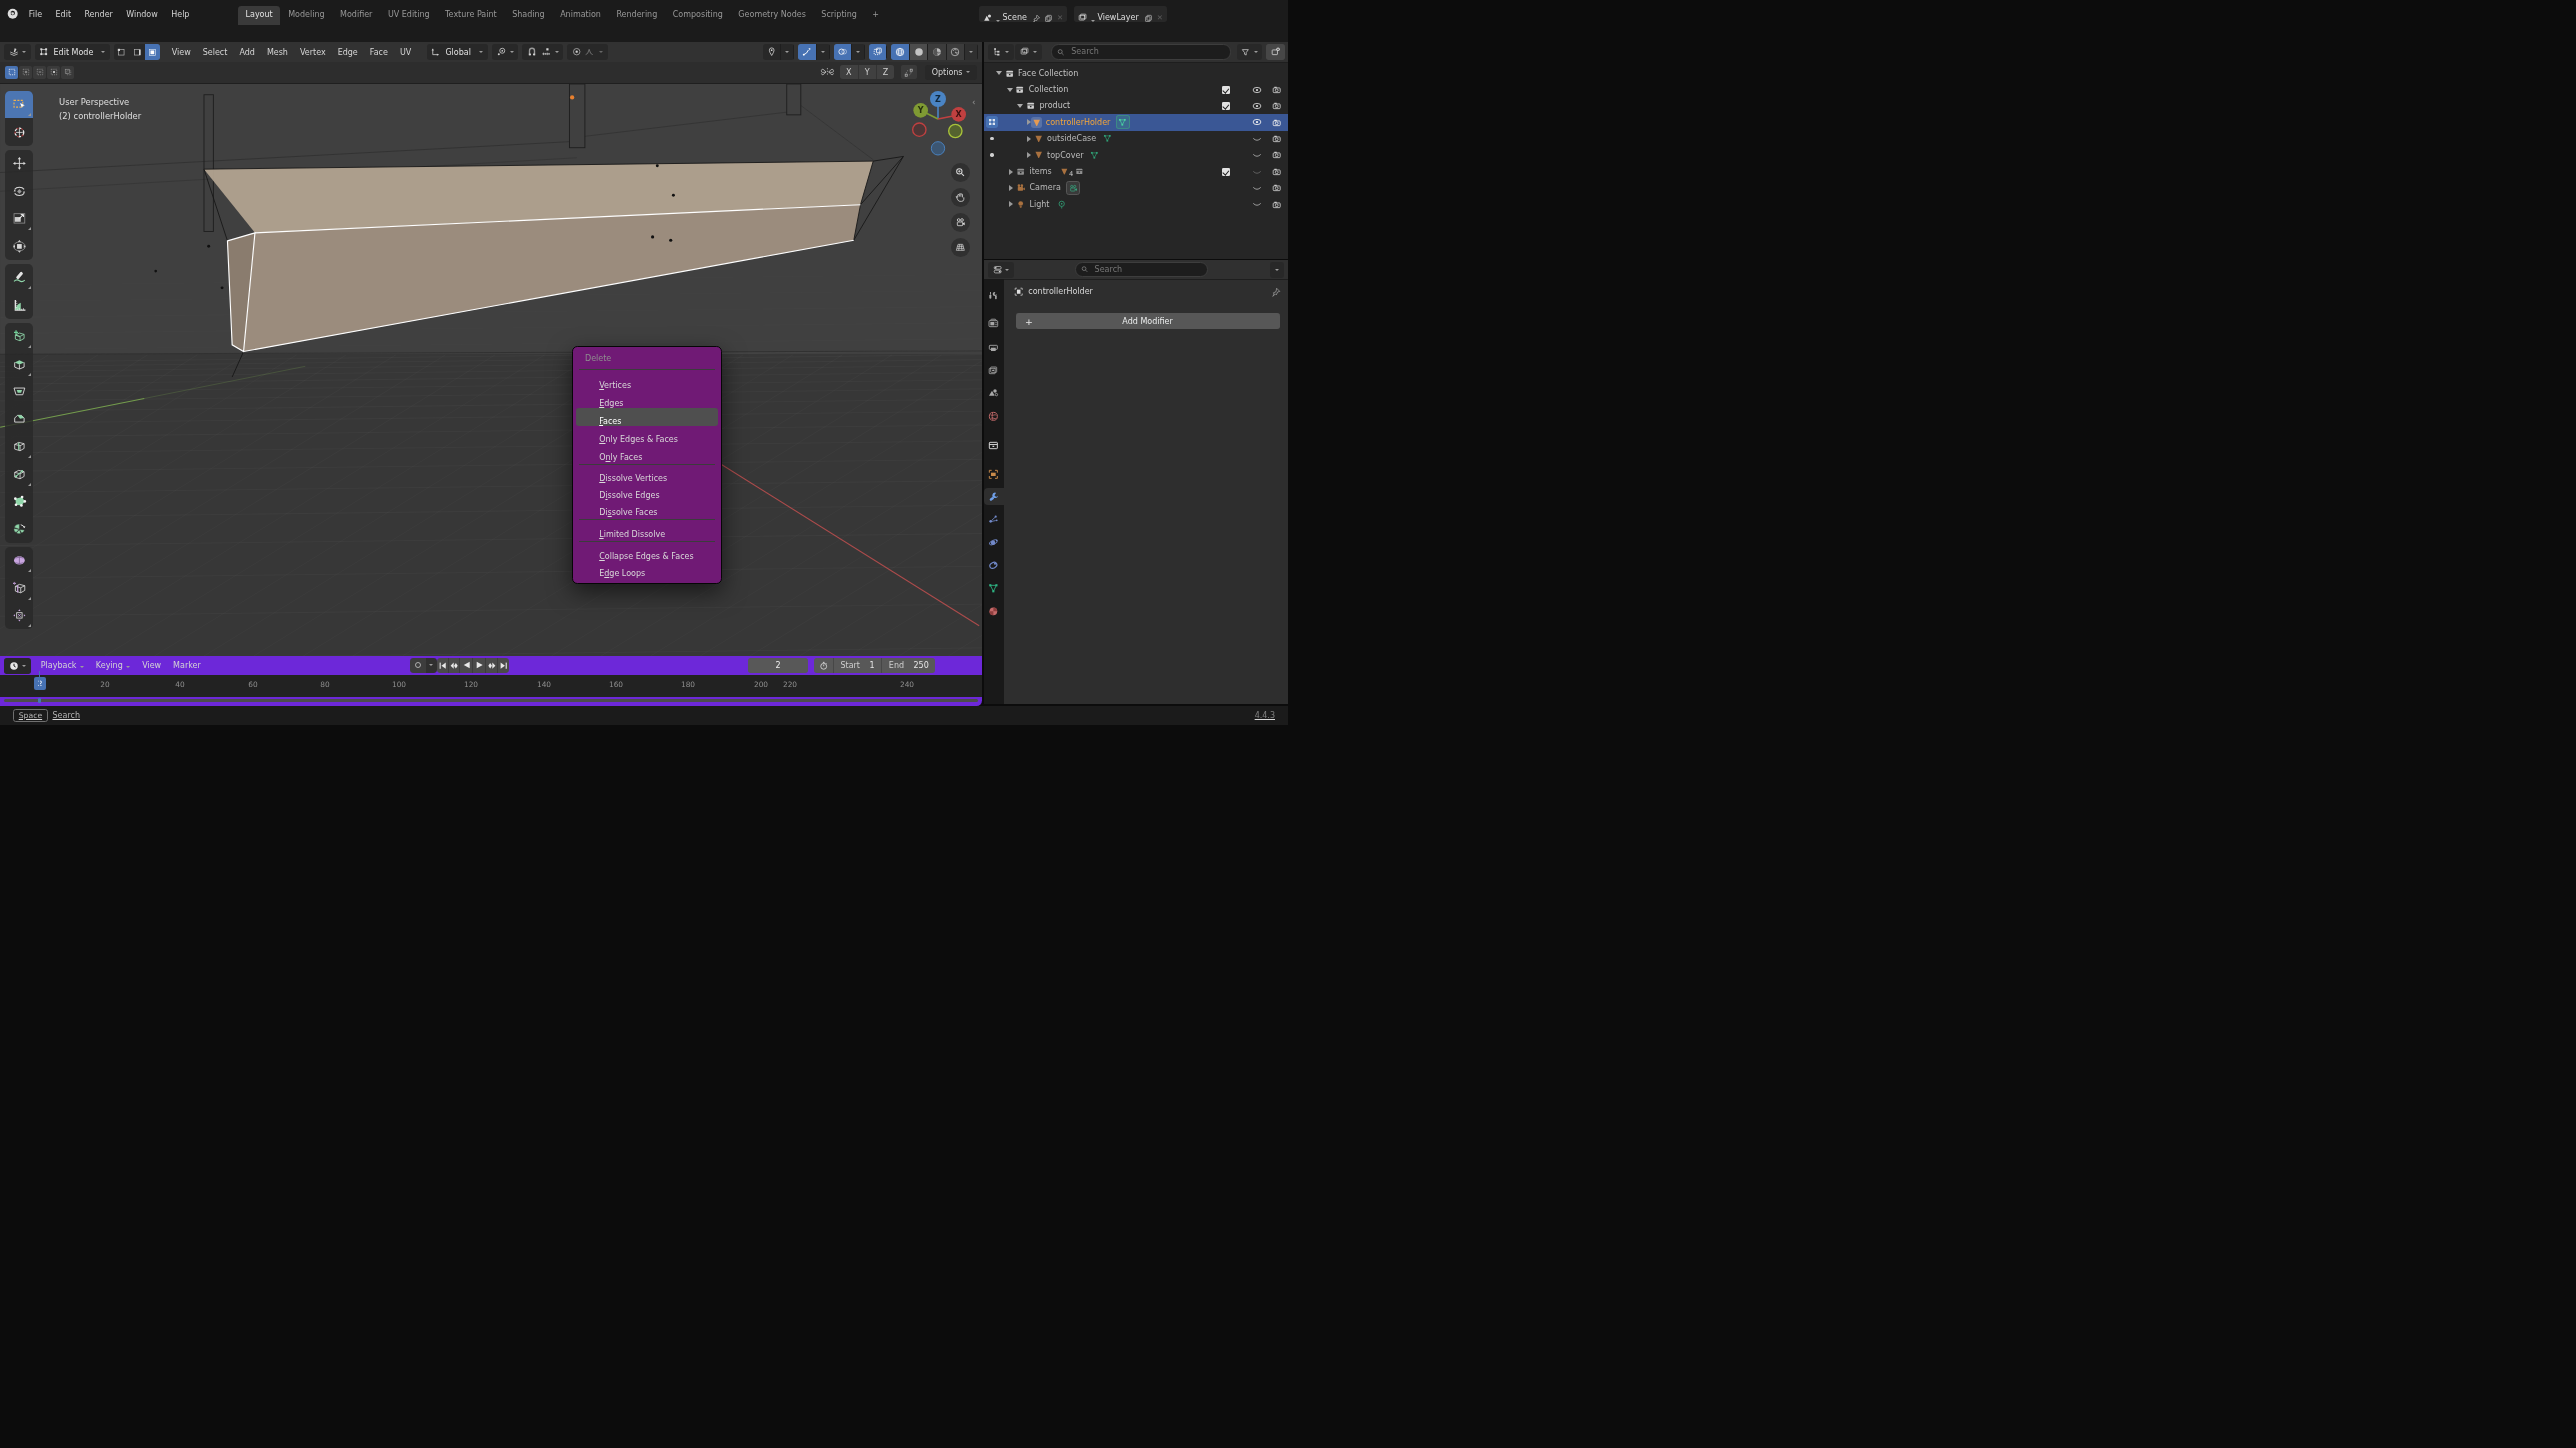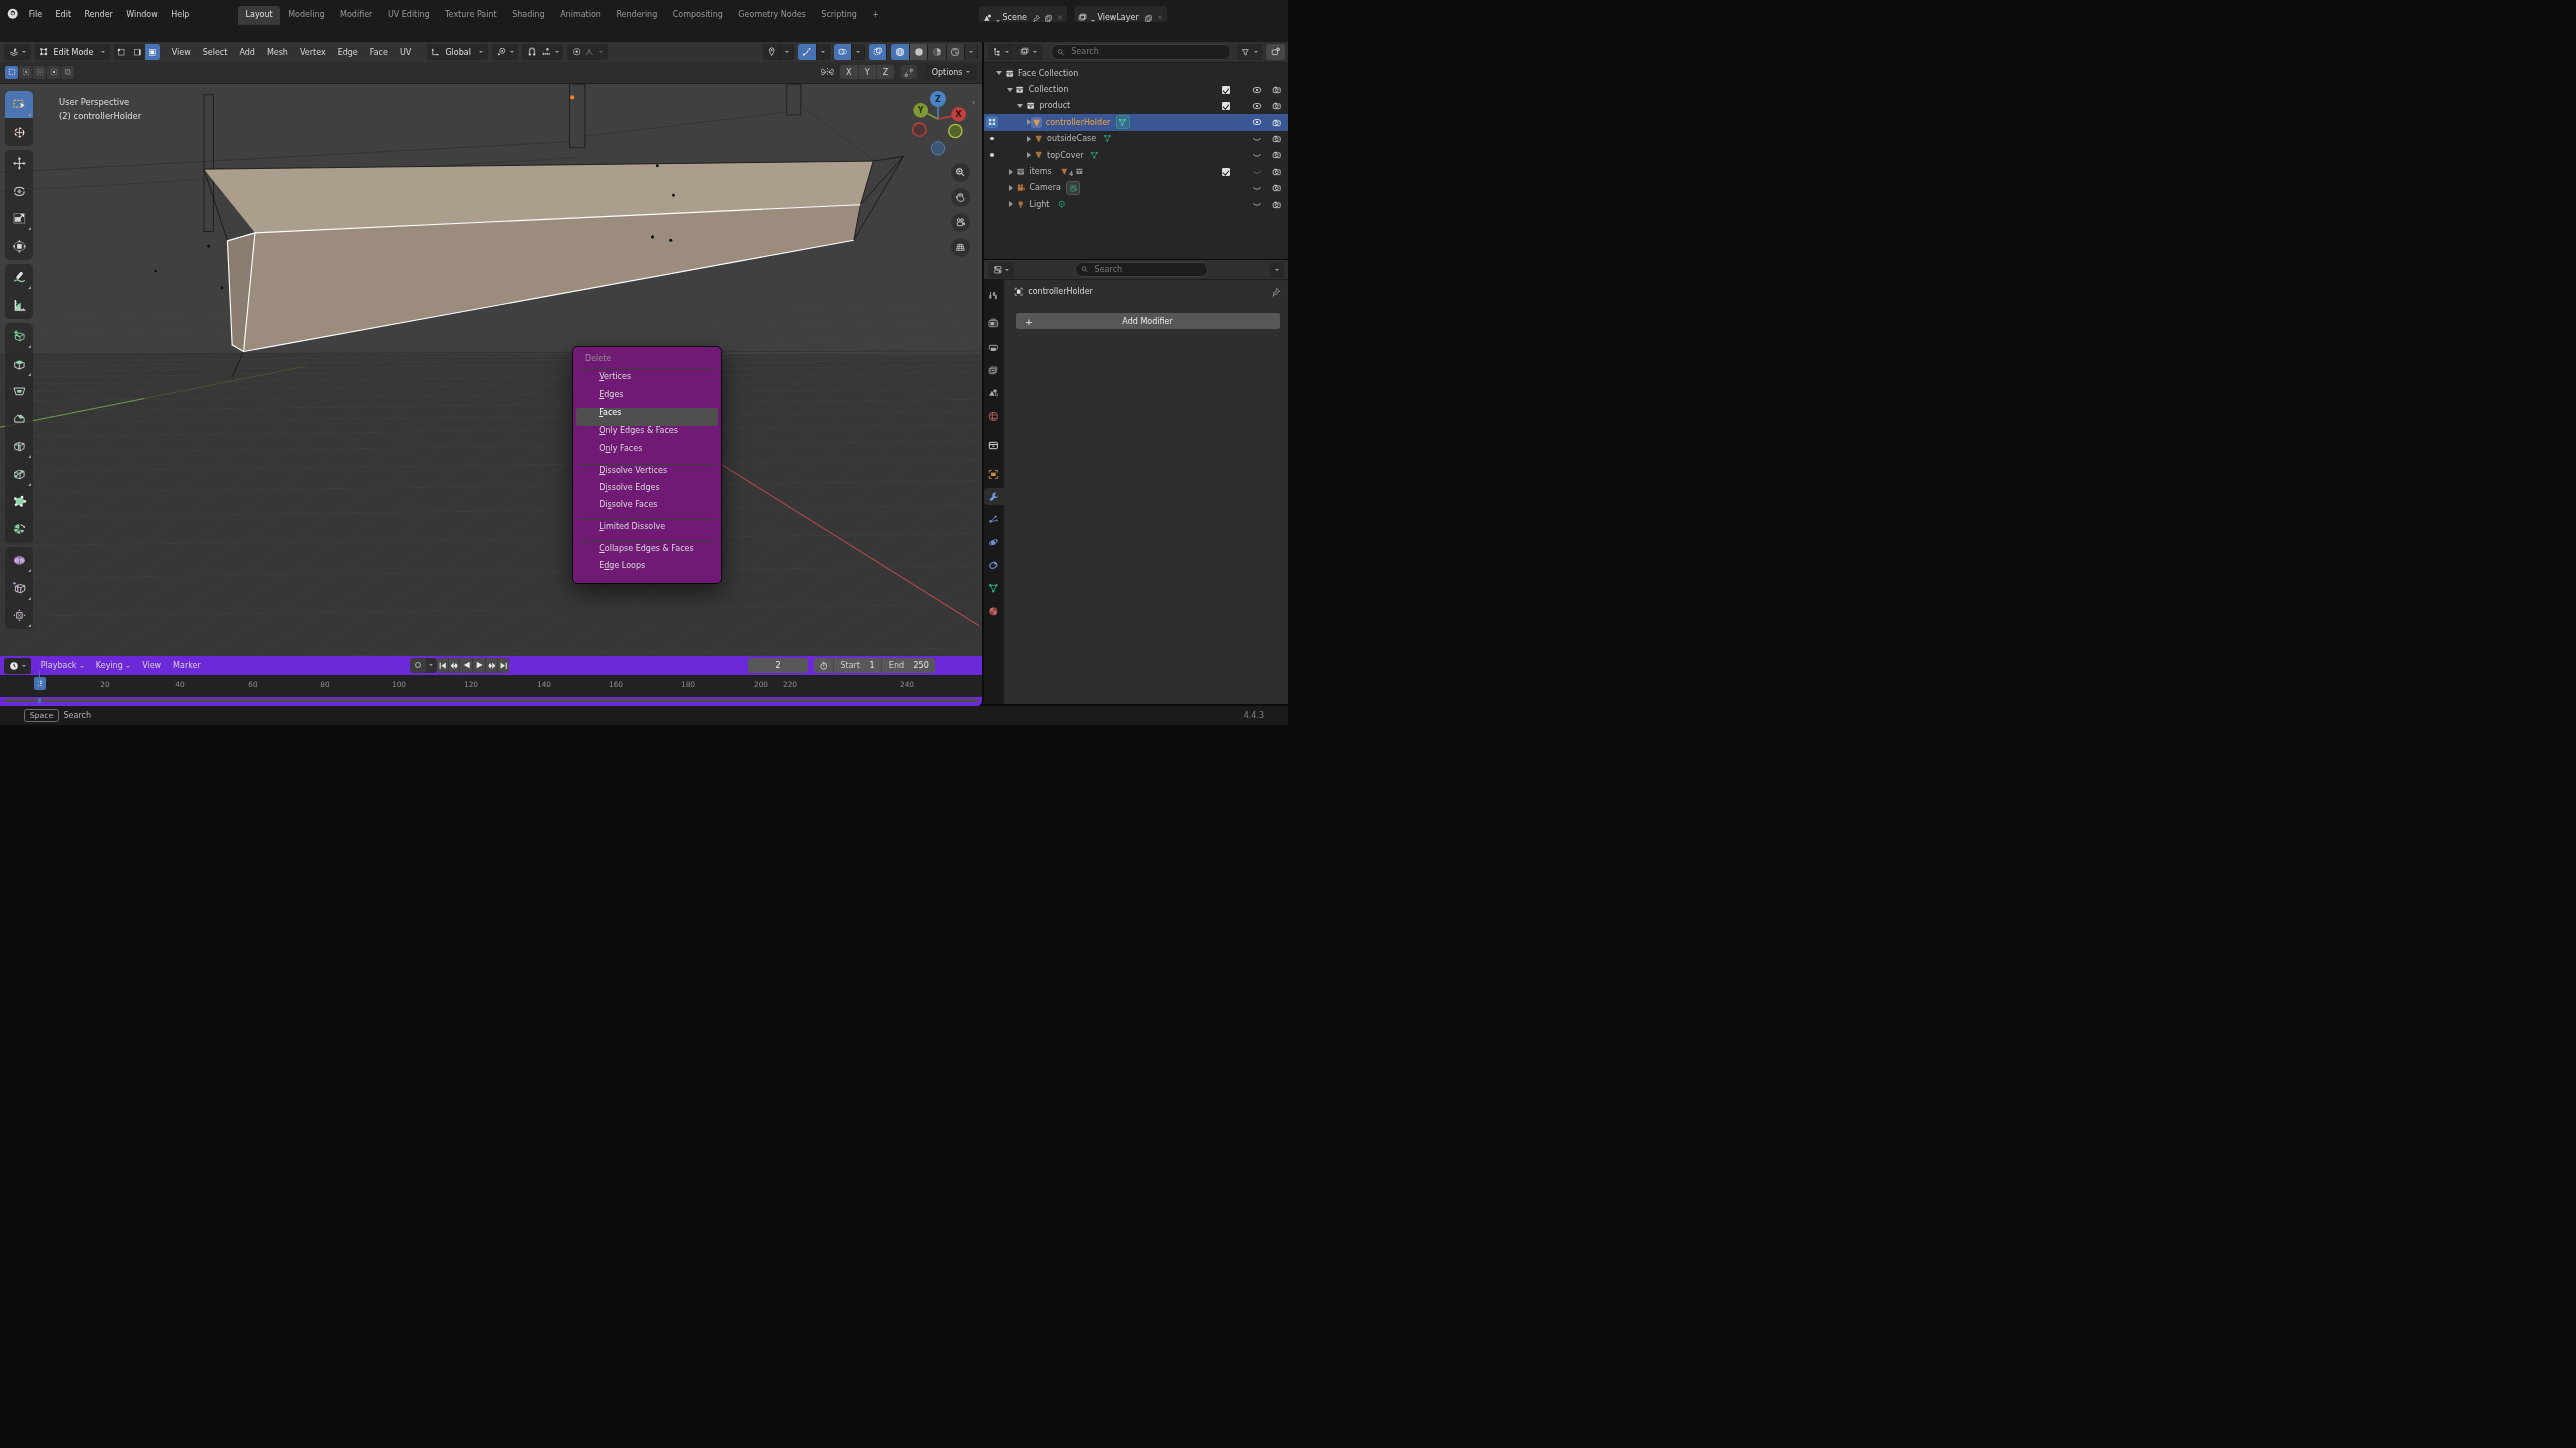--- a/index.html
+++ b/index.html
@@ -58,21 +58,21 @@
   .tbtn .corner{position:absolute;right:2px;bottom:2px;width:0;height:0;
        border-left:3.4px solid transparent;border-bottom:3.4px solid #9a9a9a;}
   
   .fbtn{position:absolute;left:951px;width:19px;height:19px;border-radius:50%;
        background:rgba(35,35,35,.55);display:flex;align-items:center;justify-content:center;}
   
   #delmenu{left:572px;top:262px;width:148px;background:#701a75;border:0.7px solid #060606;
        border-radius:5.4px;box-shadow:0 8px 23px rgba(0,0,0,.55);padding:2.7px 0 4.7px;}
   #delmenu .title{height:17.4px;display:flex;align-items:center;padding:0 0 0 12px;color:#8f8f8f;}
   .msep{height:0.7px;background:#3c3c3c;margin:2px 6px;}
-  .mi{height:18px;display:flex;align-items:flex-start;padding:0 6.7px 0 23.5px;margin:0 2.7px;color:#d9d9d9;border-radius:2.7px;}
+  .mi{height:18px;display:flex;align-items:flex-end;padding:0 6.7px 0 23.5px;margin:0 2.7px;color:#d9d9d9;border-radius:2.7px;}
   .mi.short{height:17px;}
   .mi.hl{background:#4f4f4f;color:#fff;}
   .mi .key{text-decoration:underline;text-underline-offset:1.3px;}
   
   #outliner{left:984px;top:42px;width:305px;height:217px;background:#262626;border-radius:0 0 0 0;}
   #outliner-header{height:20px;background:#303030;display:flex;align-items:center;padding:0 4px;border-bottom:0.7px solid #1e1e1e;}
   .searchbox{background:#1d1d1d;border:0.7px solid #3d3d3d;border-radius:7.4px;height:13.4px;display:flex;align-items:center;padding:0 5.4px;flex:1;margin:0 5.4px;}
   .searchbox input{background:transparent;border:none;outline:none;color:#cfcfcf;font-family:inherit;font-size:8px;width:100%;}
   .searchbox input::placeholder{color:#777;}
   .orow{height:16.4px;display:flex;align-items:center;position:relative;color:#c3c3c3;}
@@ -114,21 +114,21 @@
   .rngseg{background:#585858;display:flex;align-items:center;padding:0 6.7px;color:#e6e6e6;border-right:0.7px solid #474747;}
   .rngseg .lab{color:#cfcfcf;margin-right:9.4px;}
   #ruler{position:absolute;left:0;top:19px;width:982px;height:22px;background:#222222;}
   .rlab{position:absolute;top:4.7px;transform:translateX(-50%);color:#8f8f8f;font-size:7.4px;}
   #curframe{position:absolute;left:34px;top:2px;width:12px;height:12.7px;background:#4772b3;border-radius:2px;
        color:#fff;display:flex;align-items:center;justify-content:center;font-size:7.4px;}
   #playhead{position:absolute;left:39px;top:14.8px;width:1.3px;height:16px;background:#4772b3;}
   #tl-scroll{position:absolute;left:0;top:41px;width:982px;height:8.7px;}
   #tl-scroll .bar{position:absolute;left:4px;right:4px;top:2px;height:3.4px;background:#4d4d4d;border-radius:2px;}
   
-  #statusbar{left:0;top:706px;width:1288px;height:19px;background:#1b1b1b;display:flex;align-items:center;padding:0 24px;box-sizing:border-box;}
+  #statusbar{left:0;top:706px;width:1288px;height:19px;background:#1b1b1b;display:flex;align-items:center;padding:0 13px;box-sizing:border-box;text-decoration:underline;}
   .keycap{border:0.7px solid #6f6f6f;border-radius:2.7px;padding:0.7px 4.7px;color:#b3b3b3;margin-right:4.7px;font-size:7.7px;}
   #statusbar .action{color:#b3b3b3;}
   #version{margin-left:auto;color:#808080;}
   svg{display:block;}
 </style>
 </head>
 <body>
 
 <svg width="0" height="0" style="position:absolute">
   <defs>

